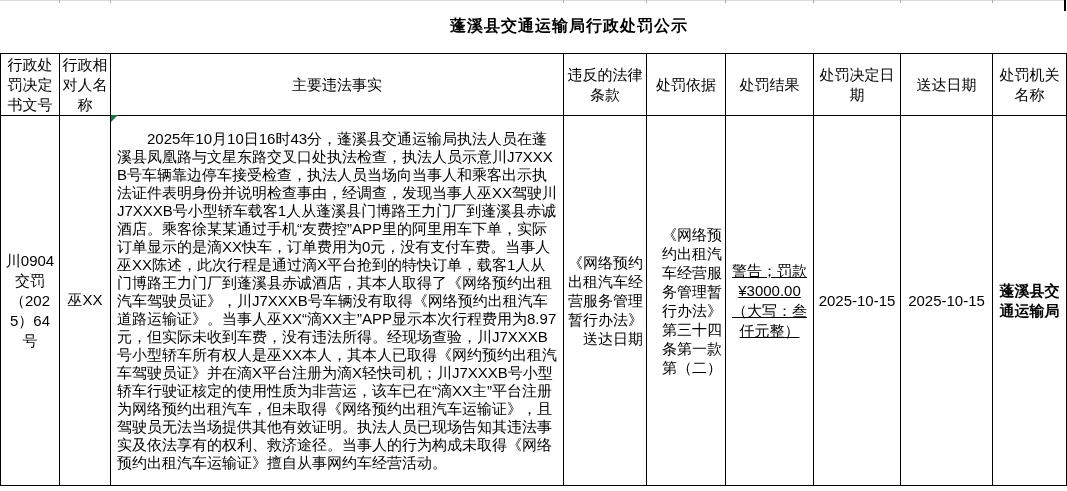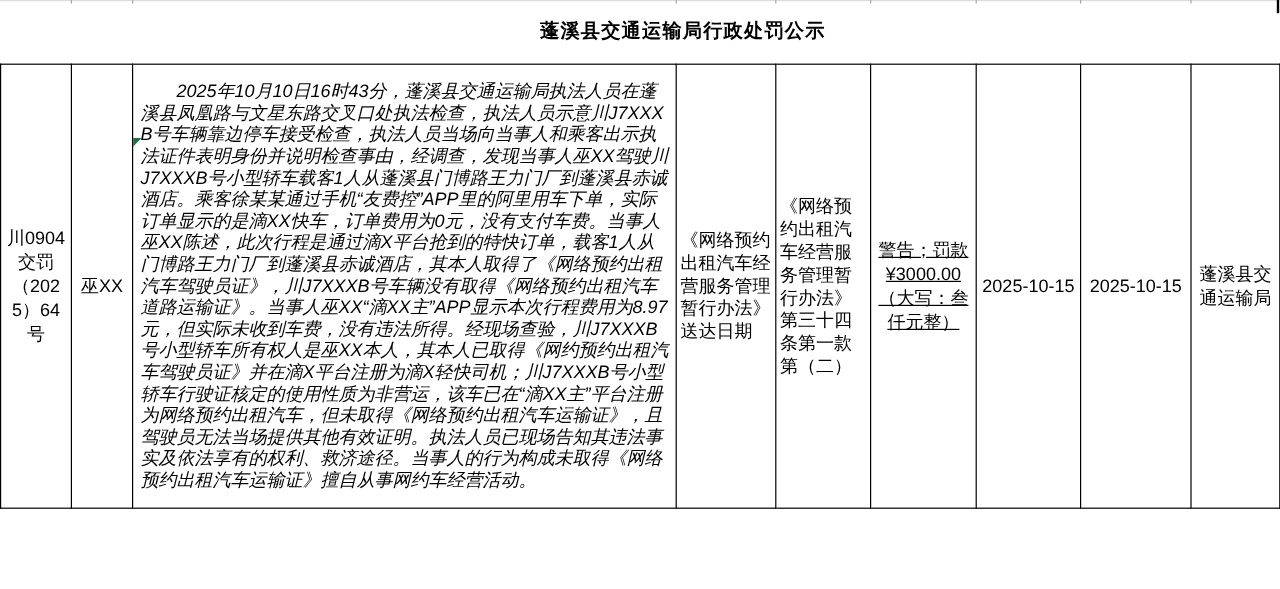--- a/index.html
+++ b/index.html
@@ -30,30 +30,30 @@
     border:1px solid #000;
     font-size:15px;font-weight:normal;
     text-align:center;vertical-align:middle;
     padding:0 3px;overflow:hidden;
   }
   .grid th{line-height:20px;padding:0 2px;}
   tr.header-row{height:62px;}
   tr.data-row{height:370px;}
 
   td.cell-doc-no{word-break:break-all;line-height:20px;padding:0 4px;margin-left:22px;}
-  td.cell-facts{text-align:left;padding:0 6px;font-style:italic;}
+  td.cell-facts{text-align:left;padding:0 6px;}
   .facts-text{
     text-indent:2em;line-height:18px;font-size:15px;
     word-break:break-all;text-align:left;
   }
   td.cell-clause,td.cell-basis{
-    text-align:left;line-height:19px;word-break:break-all;padding:0 3px;
+    text-align:right;line-height:19px;word-break:break-all;padding:0 3px;
   }
   td.cell-result{line-height:20px;text-decoration:underline;}
-  td.cell-authority{line-height:20px;}
+  td.cell-authority{line-height:20px;font-weight:bold;}
 
   
   .indicator{
     position:absolute;top:115px;left:111px;width:0;height:0;
     border-top:7px solid #1f7246;border-right:7px solid transparent;
   }
 </style>
 </head>
 <body>
 
@@ -78,20 +78,31 @@
         <col style="width:51px">
         <col style="width:453px">
       <col style="width:83px">
         <col style="width:79px">
         <col style="width:88px">
       <col style="width:87px">
         <col style="width:92px">
         <col style="width:74px">
     </colgroup>
     <tbody>
+      <tr class="header-row">
+        <th>行政处罚决定书文号</th>
+        <th>行政相对人名称</th>
+        <th>主要违法事实</th>
+        <th>违反的法律条款</th>
+        <th>处罚依据</th>
+        <th>处罚结果</th>
+        <th>处罚决定日期</th>
+        <th>送达日期</th>
+        <th>处罚机关名称</th>
+      </tr>
       <tr class="data-row">
         <td class="cell-doc-no">川0904交罚（2025）64号</td>
         <td>巫XX</td>
         <td class="cell-facts">
           <div class="facts-text">2025年10月10日16时43分，蓬溪县交通运输局执法人员在蓬溪县凤凰路与文星东路交叉口处执法检查，执法人员示意川J7XXXB号车辆靠边停车接受检查，执法人员当场向当事人和乘客出示执法证件表明身份并说明检查事由，经调查，发现当事人巫XX驾驶川J7XXXB号小型轿车载客1人从蓬溪县门博路王力门厂到蓬溪县赤诚酒店。乘客徐某某通过手机“友费控”APP里的阿里用车下单，实际订单显示的是滴XX快车，订单费用为0元，没有支付车费。当事人巫XX陈述，此次行程是通过滴X平台抢到的特快订单，载客1人从门博路王力门厂到蓬溪县赤诚酒店，其本人取得了《网络预约出租汽车驾驶员证》，川J7XXXB号车辆没有取得《网络预约出租汽车道路运输证》。当事人巫XX“滴XX主”APP显示本次行程费用为8.97元，但实际未收到车费，没有违法所得。经现场查验，川J7XXXB号小型轿车所有权人是巫XX本人，其本人已取得《网约预约出租汽车驾驶员证》并在滴X平台注册为滴X轻快司机；川J7XXXB号小型轿车行驶证核定的使用性质为非营运，该车已在“滴XX主”平台注册为网络预约出租汽车，但未取得《网络预约出租汽车运输证》，且驾驶员无法当场提供其他有效证明。执法人员已现场告知其违法事实及依法享有的权利、救济途径。当事人的行为构成未取得《网络预约出租汽车运输证》擅自从事网约车经营活动。</div>
         </td>
         <td class="cell-clause">《网络预约出租汽车经营服务管理暂行办法》送达日期</td>
         <td class="cell-basis">《网络预约出租汽车经营服务管理暂行办法》第三十四条第一款第（二）</td>
         <td class="cell-result">警告；罚款¥3000.00（大写：叁仟元整）</td>
         <td>2025-10-15</td>

